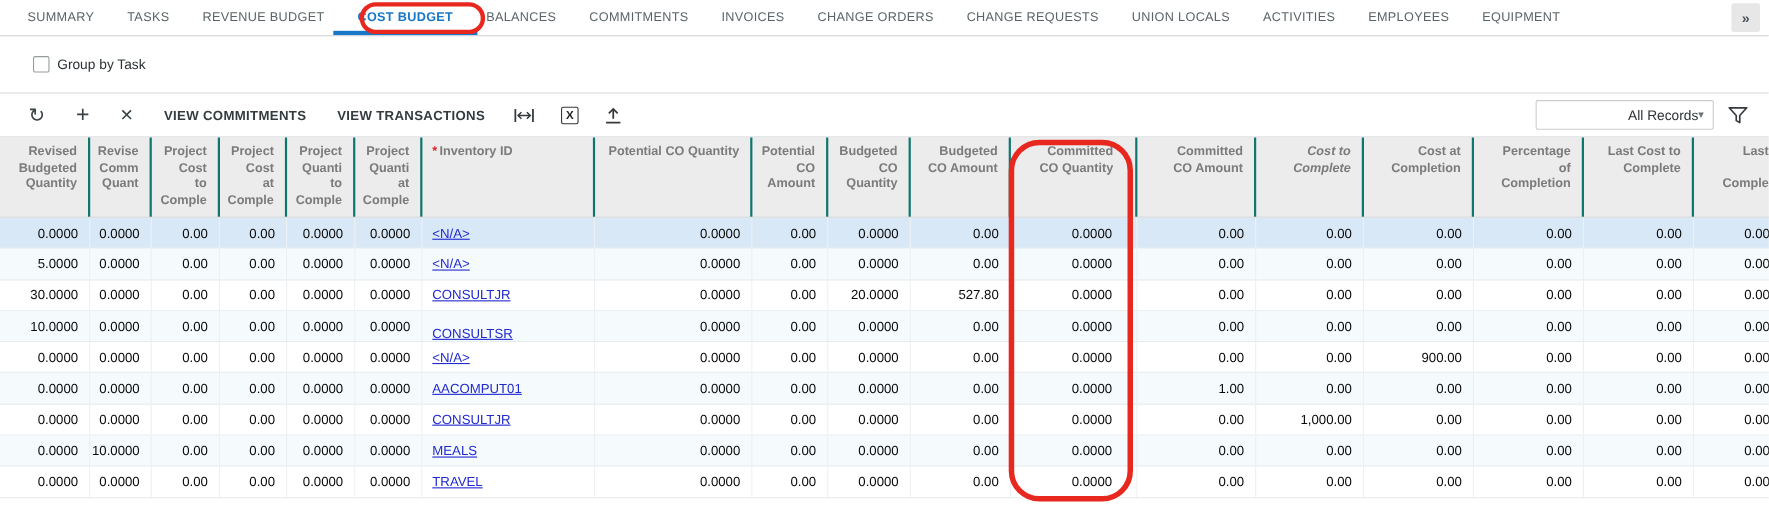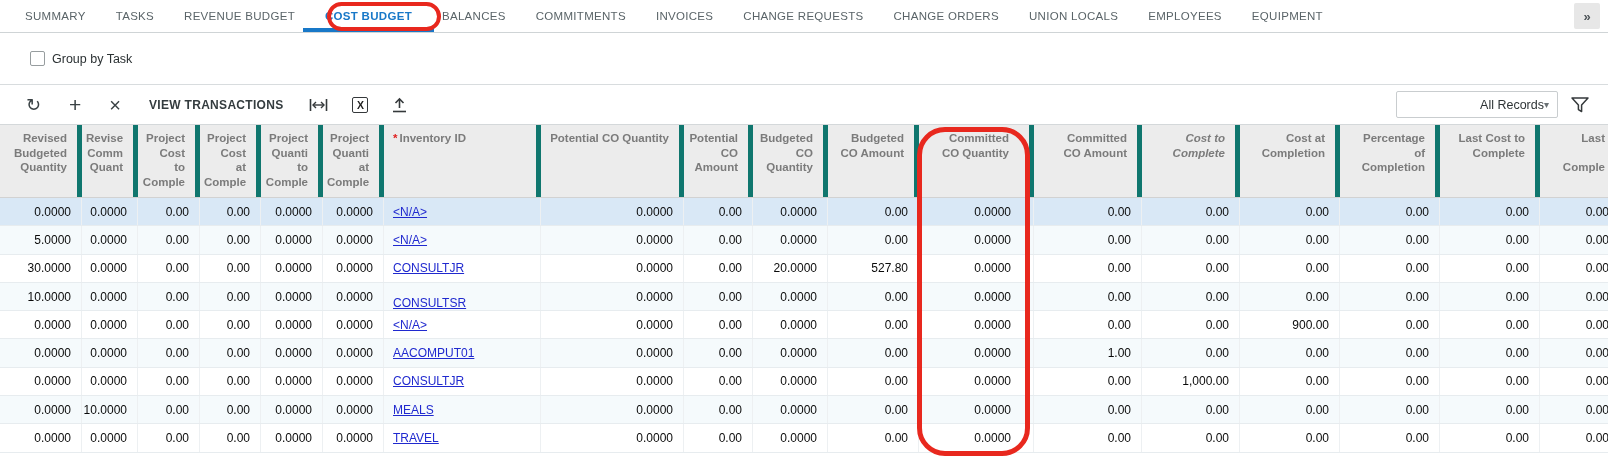--- a/index.html
+++ b/index.html
@@ -36,21 +36,21 @@
   .dropdown{width:162px;height:27px;border:1px solid #c9cdcf;border-radius:2px;display:flex;align-items:center;
     padding:0 8px 0 10px;font-size:12.5px;color:#2e3436;cursor:pointer;background:#fff;}
   .dropdown .val{flex:1;text-align:right;}
   .dropdown .caret{color:#6b7275;font-size:10px;}
   .iconbtn{background:none;border:none;padding:0 12px;height:40px;display:flex;align-items:center;cursor:pointer;}
   .xlbox{width:16px;height:16px;border:1.6px solid #35393b;border-radius:2px;display:flex;align-items:center;
     justify-content:center;font-size:10.5px;font-weight:bold;color:#222;}
   
   .grid{width:1622px;}
   .ghead{display:flex;height:73px;background:#ececec;border-bottom:1px solid #d2d2d2;}
-  .hcell{border-right:5px solid #0f766e;padding:6px 10px 0 4px;font-size:11.5px;font-weight:bold;
+  .hcell{border-right:2px solid #0f766e;padding:6px 10px 0 4px;font-size:11.5px;font-weight:bold;
     color:#7b7b7b;text-align:right;line-height:14.5px;overflow:hidden;cursor:pointer;flex:none;}
   .hcell span.lbl{white-space:pre-line;display:block;}
   .hcell.left{text-align:left;padding-left:9px;}
   .hcell.committed{padding-right:20px;}
   .req{color:#e02020;margin-right:2px;}
   .gbody{background:#fff;}
   .grow{display:flex;height:28.3px;border-bottom:1px solid #e7ecef;}
   .grow:nth-child(even){background:var(--altrow);}
   .grow.selected{background:var(--selrow);}
   .gcell{flex:none;display:flex;align-items:center;justify-content:flex-end;padding:0 10px 0 2px;
@@ -69,23 +69,24 @@
 
 <div class="tabbar">
   <div class="tablist">
       <div class="tab">SUMMARY</div>
       <div class="tab">TASKS</div>
       <div class="tab">REVENUE BUDGET</div>
       <div class="tab active">COST BUDGET</div>
       <div class="tab">BALANCES</div>
       <div class="tab">COMMITMENTS</div>
       <div class="tab">INVOICES</div>
+      <div class="tab">CHANGE ORDERS</div>
       <div class="tab">CHANGE REQUESTS</div>
-      <div class="tab">CHANGE ORDERS</div>
       <div class="tab">UNION LOCALS</div>
+      <div class="tab">ACTIVITIES</div>
       <div class="tab">EMPLOYEES</div>
       <div class="tab">EQUIPMENT</div>
     </div>
   <div class="tab-overflow">
     <span>»</span>
   </div>
 </div>
 
 <div class="optrow">
   <div class="checkbox"></div>
@@ -95,20 +96,21 @@
 <div class="toolbar">
   <button class="tbtn">
     <span class="glyph">↻</span>
   </button>
   <button class="tbtn">
     <span class="glyph" style="font-size:21px;">+</span>
   </button>
   <button class="tbtn">
     <span class="glyph" style="font-size:20px;">×</span>
   </button>
+  <button class="tbtn txt">VIEW COMMITMENTS</button>
   <button class="tbtn txt">VIEW TRANSACTIONS</button>
   <button class="iconbtn">
     <span>
       <svg width="19" height="14" viewBox="0 0 19 14">
         <line x1="1.5" y1="1" x2="1.5" y2="13" stroke="#35393b" stroke-width="1.6"></line>
         <line x1="17.5" y1="1" x2="17.5" y2="13" stroke="#35393b" stroke-width="1.6"></line>
         <line x1="4" y1="7" x2="15" y2="7" stroke="#35393b" stroke-width="1.4"></line>
         <path d="M7 4 L4 7 L7 10" fill="none" stroke="#35393b" stroke-width="1.4"></path>
         <path d="M12 4 L15 7 L12 10" fill="none" stroke="#35393b" stroke-width="1.4"></path>
       </svg>

